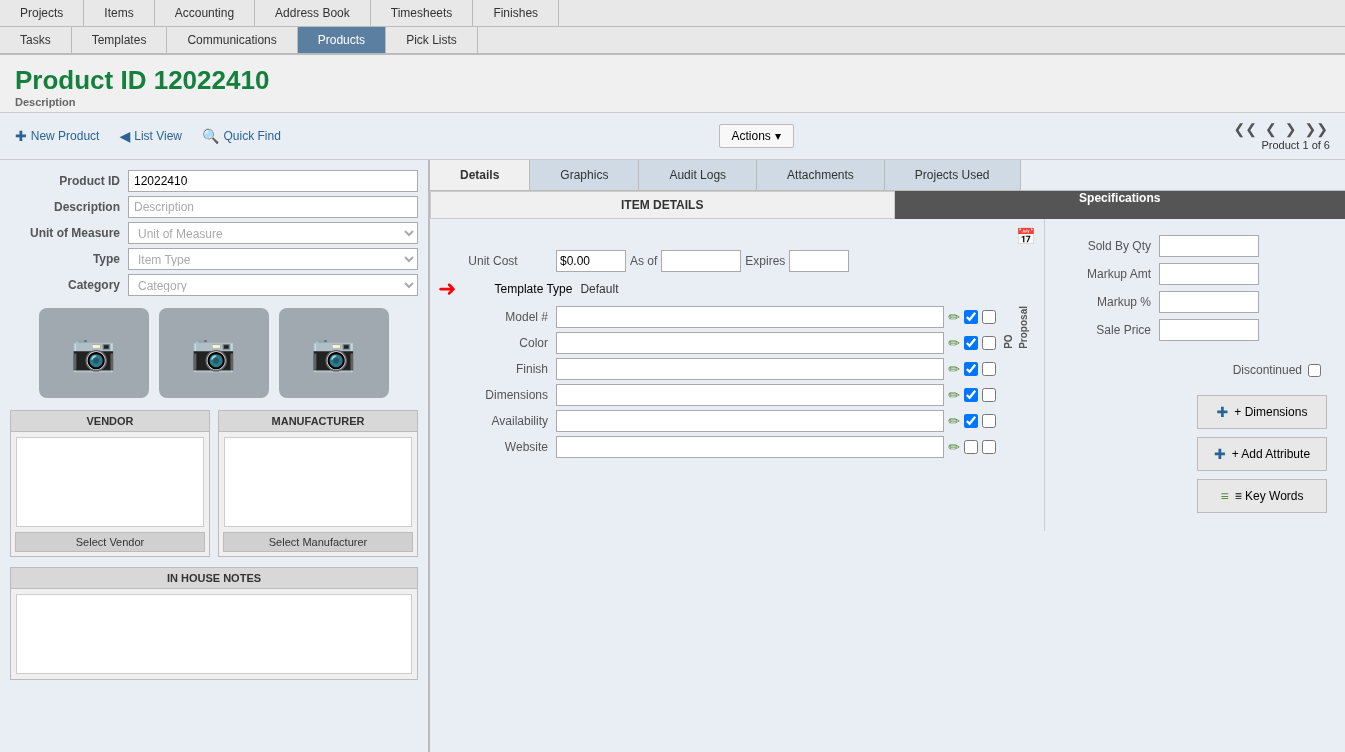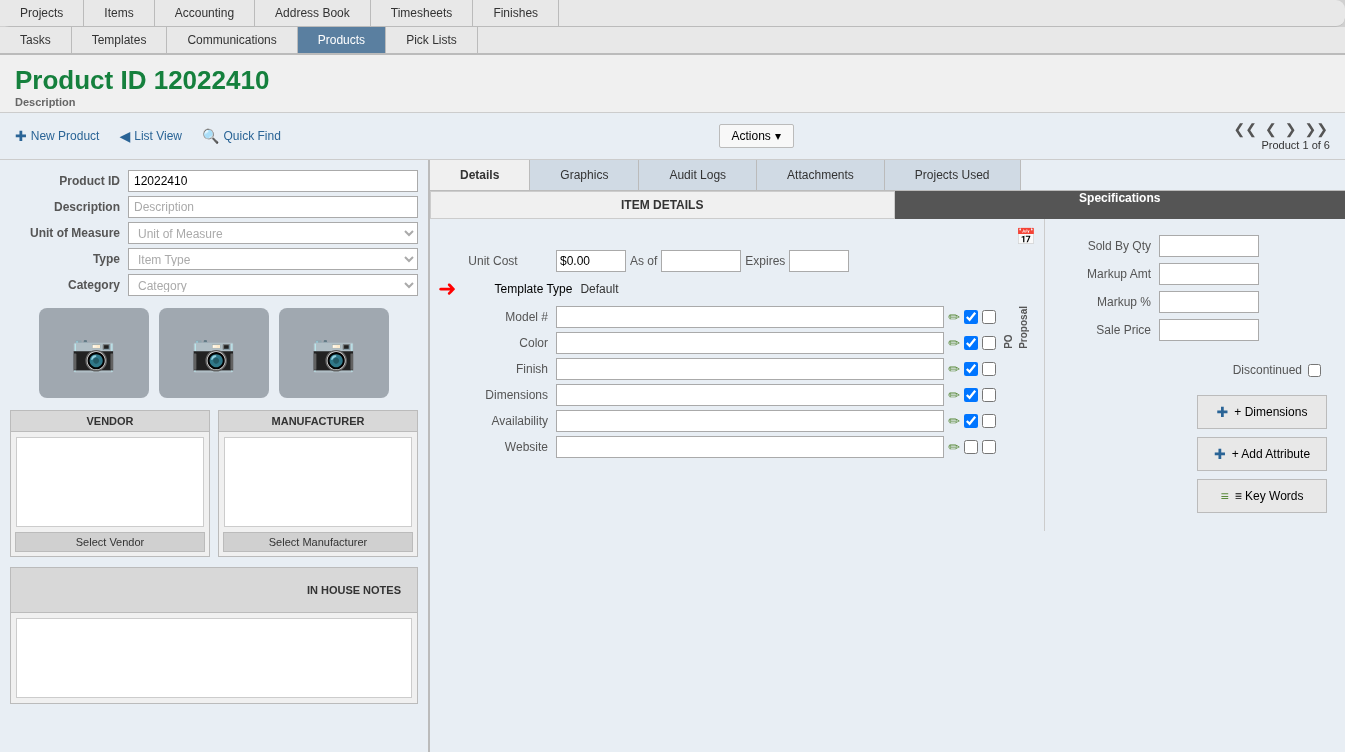--- a/index.html
+++ b/index.html
@@ -1,19 +1,19 @@
 <!DOCTYPE html>
 <html><head>
   <meta charset="utf-8">
   <style>
     * { box-sizing: border-box; margin: 0; padding: 0; }
     body { font-family: Arial, sans-serif; font-size: 12px; background: #d0d0d0; color: #333; }
 
     
-    .top-nav { display: flex; background: #e8e8e8; border-bottom: 1px solid #bbb; border-radius: 9px; }
+    .top-nav { display: flex; background: #e8e8e8; border-bottom: 1px solid #bbb; }
     .top-nav .nav-item {
       padding: 6px 20px;
       border-right: 1px solid #bbb;
       cursor: pointer;
       font-size: 12px;
       color: #333;
       background: #e8e8e8;
       white-space: nowrap;
     }
 
@@ -151,25 +151,25 @@
       border: 1px solid #bbb;
       padding: 3px;
       margin: 4px;
       cursor: pointer;
       font-size: 11px;
     }
 
     
     .notes-section { border: 1px solid #bbb; background: #f0f0f0; }
     .notes-header {
-      text-align: right;
+      text-align: center;
       font-weight: bold;
       font-size: 11px;
       background: #d8d8d8;
-      padding: 16px;
+      padding: 4px;
       border-bottom: 1px solid #bbb;
     }
     .notes-area {
       height: 80px;
       margin: 5px;
       background: #fff;
       border: 1px solid #ccc;
     }
 
     

